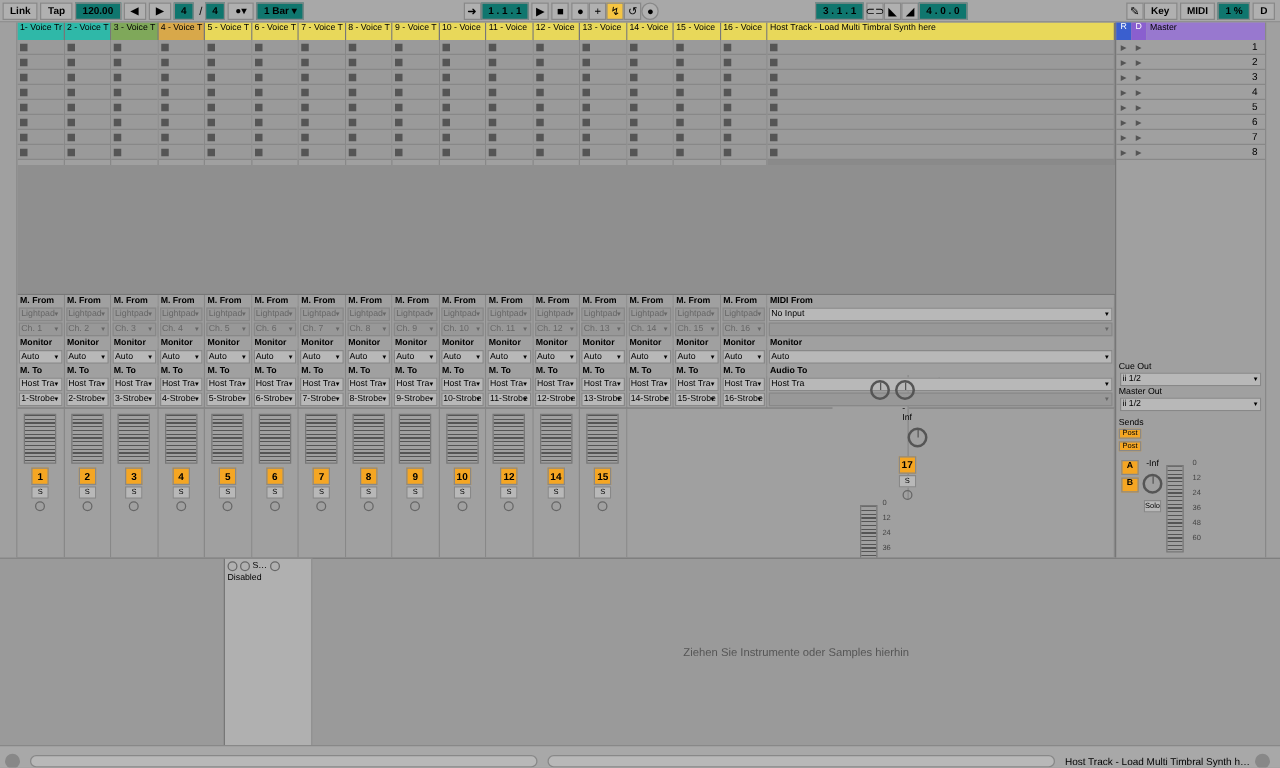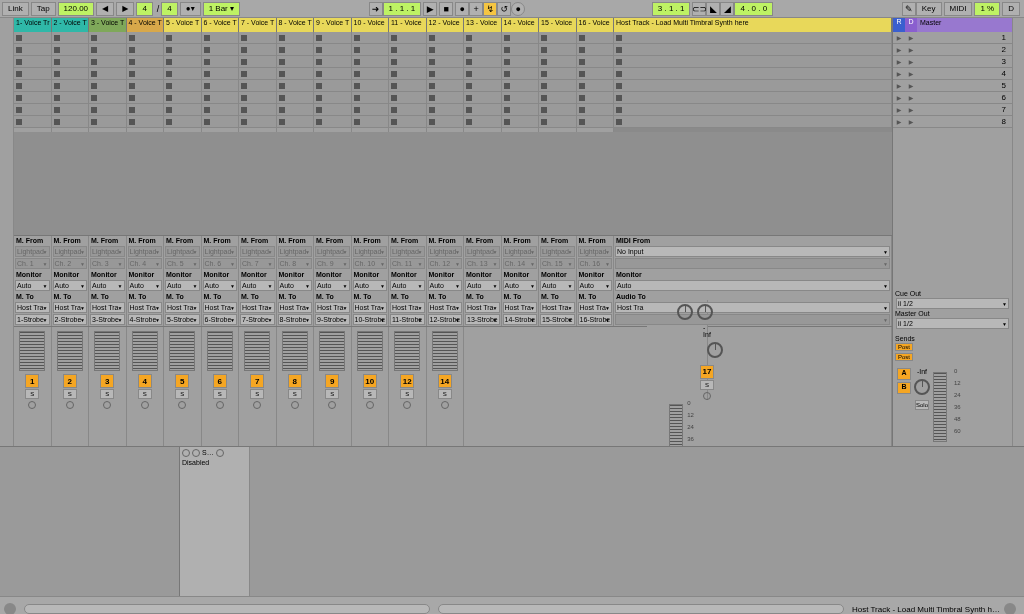--- a/index.html
+++ b/index.html
@@ -1,19 +1,19 @@
 <!DOCTYPE html>
 <html><head>
 <meta charset="utf-8">
 <style>
 * { margin:0; padding:0; box-sizing:border-box; font-family:Arial,Helvetica,sans-serif; }
 body { background:#a0a0a0; width:1024px; height:614px; overflow:hidden; font-size:9px; color:#000; }
 .topbar { height:18px; background:#a8a8a8; display:flex; align-items:center; padding:0 2px; border-bottom:1px solid #888; }
-.tb-btn { height:14px; padding:0 5px; background:#b0b0b0; border:1px solid #888; margin-right:2px; display:flex; align-items:center; font-size:8px; cursor:pointer; }
-.tb-val { background:#bef264; }
+.tb-btn { height:14px; padding:0 5px; background:#b0b0b0; border:1px solid #888; margin-right:2px; display:flex; align-items:center; font-size:8px; cursor:pointer;font-weight:bold; }
+.tb-val { background:#0f766e; }
 .spacer { flex:1; }
 .transport { display:flex; gap:2px; align-items:center; }
 .tb-icon { width:14px; height:14px; display:flex; align-items:center; justify-content:center; background:#b0b0b0; border:1px solid #888; cursor:pointer; }
 .tb-icon.on { background:#f5c542; }
 .main { display:flex; height:428px; }
 .browser-strip { width:14px; background:#a0a0a0; border-right:1px solid #888; }
 .tracks-area { flex:1; display:flex; flex-direction:column; overflow:hidden; }
 .track-headers { display:flex; height:14px; }
 .th { width:37.5px; height:14px; font-size:7px; padding:1px 2px; border-right:1px solid #777; overflow:hidden; white-space:nowrap; }
 .th.teal { background:#2fb8a8; } .th.yellow { background:#e8d85a; } .th.green { background:#7fa85a; } .th.orange { background:#d8a84a; }
@@ -815,20 +815,26 @@
           <div class="track-num">12</div>
           <div class="solo-btn">S</div>
           <div class="rec-btn"></div>
         </div>
         <div class="mix-col">
           <div class="fader"></div>
           <div class="track-num">14</div>
           <div class="solo-btn">S</div>
           <div class="rec-btn"></div>
         </div>
+        <div class="mix-col">
+          <div class="fader"></div>
+          <div class="track-num">15</div>
+          <div class="solo-btn">S</div>
+          <div class="rec-btn"></div>
+        </div>
         <div class="mix-col host" style="flex-direction: column; justify-content: center; padding-left: 0px;">
           <div class="mix-col host">
             <div style="display:flex;gap:4px">
               <div class="knob"></div>
               <div class="knob"></div>
               <span class="sends-label">Sends</span>
             </div>
             <div style="font-size:7px">-Inf</div>
             <div class="knob"></div>
             <div class="track-num">17</div>
@@ -940,20 +946,21 @@
   <div class="clip-view"></div>
   <div class="device-chain">
     <div class="dev-title">
       <div class="dev-circ"></div>
       <div class="dev-circ"></div>
       <span>S…</span>
       <div class="dev-circ"></div>
     </div>
     <div>Disabled</div>
   </div>
+  <div class="drop-area">Ziehen Sie Instrumente oder Samples hierhin</div>
 </div>
 
 <div class="statusbar">
   <div class="sb-arrow"></div>
   <div class="sb-bar"></div>
   <div class="sb-bar"></div>
   <div style="padding:0 4px">Host Track - Load Multi Timbral Synth h…</div>
   <div class="sb-arrow"></div>
 </div>
 

